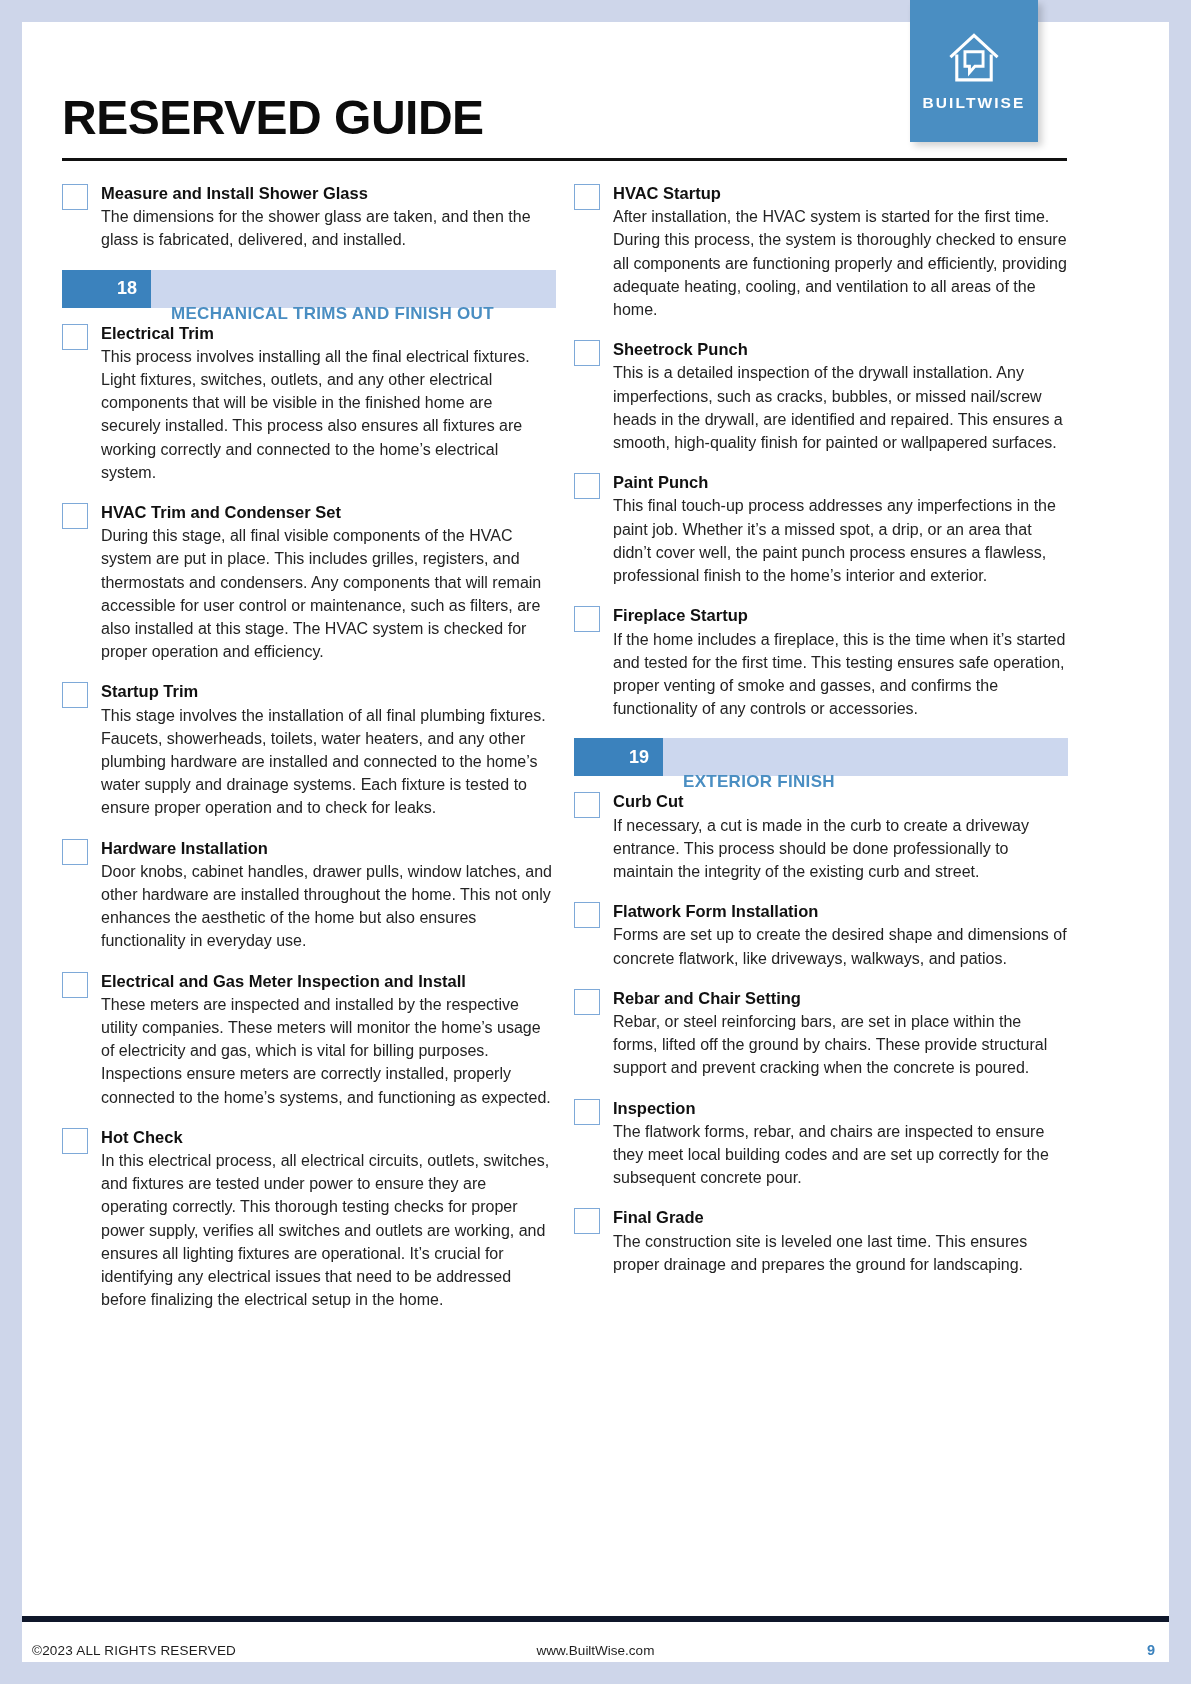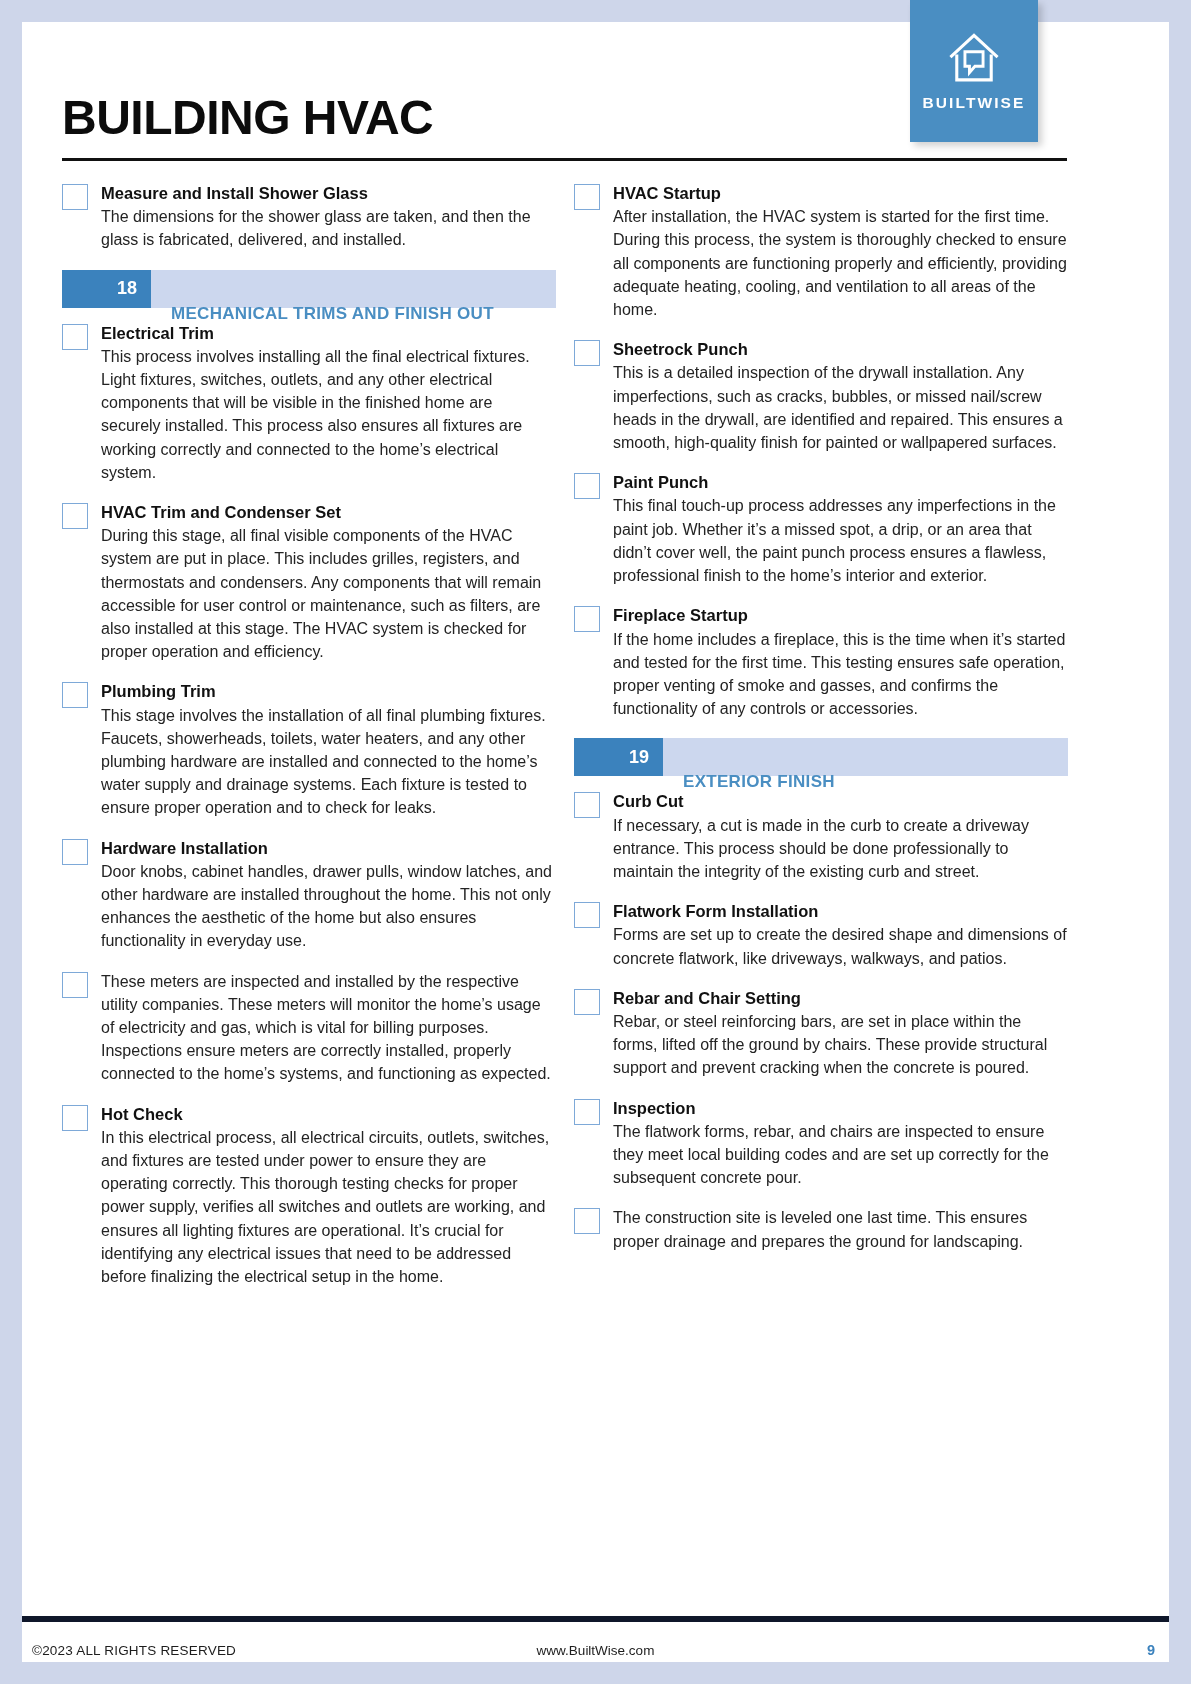--- a/index.html
+++ b/index.html
@@ -189,21 +189,21 @@
     color: #3b82bd;
     font-family: "Liberation Sans", sans-serif;
   }
 </style>
 </head>
 <body>
 
 <div class="page">
 
   <div class="header">
-    <div class="page-title">BUILDING HVAC</div>
+    <div class="page-title">RESERVED GUIDE</div>
 
     <div class="logo-box">
       <svg class="logo-mark" viewBox="0 0 64 64">
         <g fill="none" stroke="#ffffff" stroke-width="3.4" stroke-linejoin="miter">
           <path d="M6 30 L32 6 L58 30"></path>
           <path d="M13 27 L13 55 L51 55 L51 27"></path>
         </g>
         <g fill="none" stroke="#ffffff" stroke-width="3.2">
           <path d="M22 24 L42 24 L42 40 L33 40 L27 47 L27 40 L22 40 Z"></path>
         </g>
@@ -237,34 +237,35 @@
         <div class="item">
           <div class="checkbox"></div>
           <div class="item-text">
             <div class="item-title">HVAC Trim and Condenser Set</div>
             <div class="item-desc">During this stage, all final visible components of the HVAC system are put in place. This includes grilles, registers, and thermostats and condensers. Any components that will remain accessible for user control or maintenance, such as filters, are also installed at this stage. The HVAC system is checked for proper operation and efficiency.</div>
           </div>
         </div>
         <div class="item">
           <div class="checkbox"></div>
           <div class="item-text">
-            <div class="item-title">Plumbing Trim</div>
+            <div class="item-title">Startup Trim</div>
             <div class="item-desc">This stage involves the installation of all final plumbing fixtures. Faucets, showerheads, toilets, water heaters, and any other plumbing hardware are installed and connected to the home’s water supply and drainage systems. Each fixture is tested to ensure proper operation and to check for leaks.</div>
           </div>
         </div>
         <div class="item">
           <div class="checkbox"></div>
           <div class="item-text">
             <div class="item-title">Hardware Installation</div>
             <div class="item-desc">Door knobs, cabinet handles, drawer pulls, window latches, and other hardware are installed throughout the home. This not only enhances the aesthetic of the home but also ensures functionality in everyday use.</div>
           </div>
         </div>
         <div class="item">
           <div class="checkbox"></div>
           <div class="item-text">
+            <div class="item-title">Electrical and Gas Meter Inspection and Install</div>
             <div class="item-desc">These meters are inspected and installed by the respective utility companies. These meters will monitor the home’s usage of electricity and gas, which is vital for billing purposes. Inspections ensure meters are correctly installed, properly connected to the home’s systems, and functioning as expected.</div>
           </div>
         </div>
         <div class="item">
           <div class="checkbox"></div>
           <div class="item-text">
             <div class="item-title">Hot Check</div>
             <div class="item-desc">In this electrical process, all electrical circuits, outlets, switches, and fixtures are tested under power to ensure they are operating correctly. This thorough testing checks for proper power supply, verifies all switches and outlets are working, and ensures all lighting fixtures are operational. It’s crucial for identifying any electrical issues that need to be addressed before finalizing the electrical setup in the home.</div>
           </div>
         </div>
@@ -326,20 +327,21 @@
         <div class="item">
           <div class="checkbox"></div>
           <div class="item-text">
             <div class="item-title">Inspection</div>
             <div class="item-desc">The flatwork forms, rebar, and chairs are inspected to ensure they meet local building codes and are set up correctly for the subsequent concrete pour.</div>
           </div>
         </div>
         <div class="item">
           <div class="checkbox"></div>
           <div class="item-text">
+            <div class="item-title">Final Grade</div>
             <div class="item-desc">The construction site is leveled one last time. This ensures proper drainage and prepares the ground for landscaping.</div>
           </div>
         </div>
       </div>
   </div>
 
   <div class="footer">
     <div class="footer-left">©2023 ALL RIGHTS RESERVED</div>
     <div class="footer-center">www.BuiltWise.com</div>
     <div class="footer-right">9</div>

